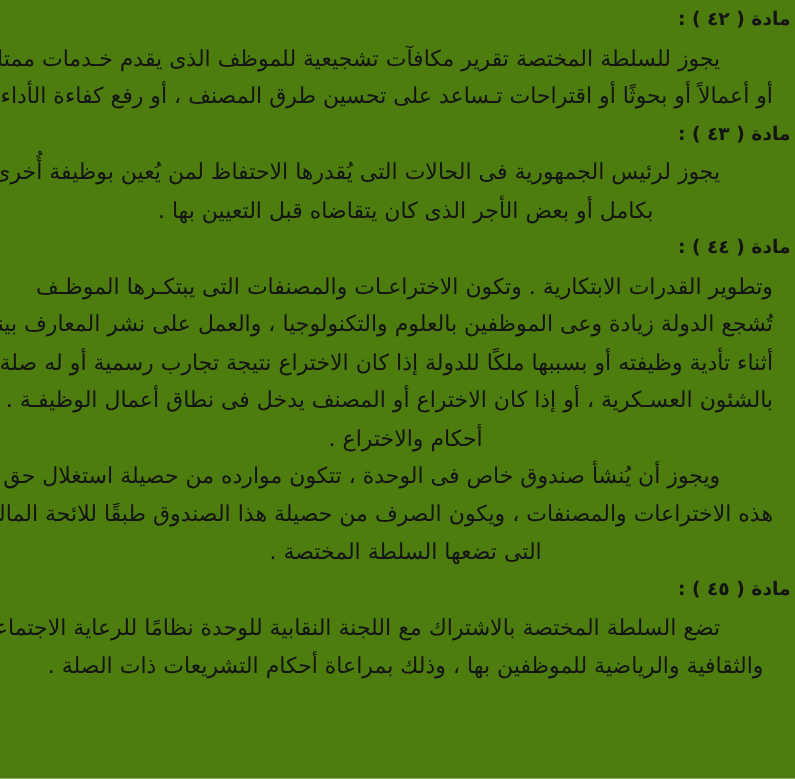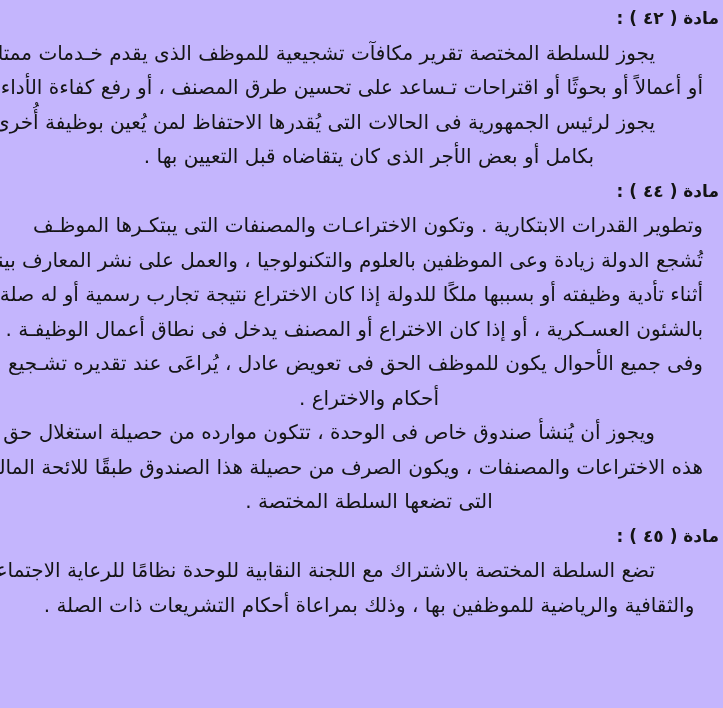--- a/index.html
+++ b/index.html
@@ -37,33 +37,33 @@
     margin-right: -16px; 
     letter-spacing: 0.3px;
   }
   .indent-first {
     padding-right: 48px; 
   }
 </style>
 </head>
 <body>
 
-<main class="page" style="background: #c4b5fd; color: rgb(20, 20, 20);">
+<main class="page" style="background: #4d7c0f; color: rgb(20, 20, 20);">
   <section class="doc" id="doc-body">
       <div class="article-heading">مادة ( ٤٢ ) :</div>
       <div class="text-line indent-first">يجوز للسلطة المختصة تقرير مكافآت تشجيعية للموظف الذى يقدم خـدمات ممتازة</div>
       <div class="text-line">أو أعمالاً أو بحوثًا أو اقتراحات تـساعد على تحسين طرق المصنف ، أو رفع كفاءة الأداء ، .</div>
+      <div class="article-heading">مادة ( ٤٣ ) :</div>
       <div class="text-line indent-first">يجوز لرئيس الجمهورية فى الحالات التى يُقدرها الاحتفاظ لمن يُعين بوظيفة أُخرى</div>
       <div class="text-line">بكامل أو بعض الأجر الذى كان يتقاضاه قبل التعيين بها .</div>
       <div class="article-heading">مادة ( ٤٤ ) :</div>
       <div class="text-line">وتطوير القدرات الابتكارية . وتكون الاختراعـات والمصنفات التى يبتكـرها الموظـف</div>
       <div class="text-line">تُشجع الدولة زيادة وعى الموظفين بالعلوم والتكنولوجيا ، والعمل على نشر المعارف بينهم ،</div>
       <div class="text-line">أثناء تأدية وظيفته أو بسببها ملكًا للدولة إذا كان الاختراع نتيجة تجارب رسمية أو له صلة</div>
       <div class="text-line">بالشئون العسـكرية ، أو إذا كان الاختراع أو المصنف يدخل فى نطاق أعمال الوظيفـة .</div>
-      <div class="text-line">وفى جميع الأحوال يكون للموظف الحق فى تعويض عادل ، يُراعَى عند تقديره تشـجيع</div>
       <div class="text-line">أحكام والاختراع .</div>
       <div class="text-line indent-first">ويجوز أن يُنشأ صندوق خاص فى الوحدة ، تتكون موارده من حصيلة استغلال حق</div>
       <div class="text-line">هذه الاختراعات والمصنفات ، ويكون الصرف من حصيلة هذا الصندوق طبقًا للائحة المالية</div>
       <div class="text-line">التى تضعها السلطة المختصة .</div>
       <div class="article-heading">مادة ( ٤٥ ) :</div>
       <div class="text-line indent-first">تضع السلطة المختصة بالاشتراك مع اللجنة النقابية للوحدة نظامًا للرعاية الاجتماعية</div>
       <div class="text-line">والثقافية والرياضية للموظفين بها ، وذلك بمراعاة أحكام التشريعات ذات الصلة .</div>
     </section>
 </main>
 

